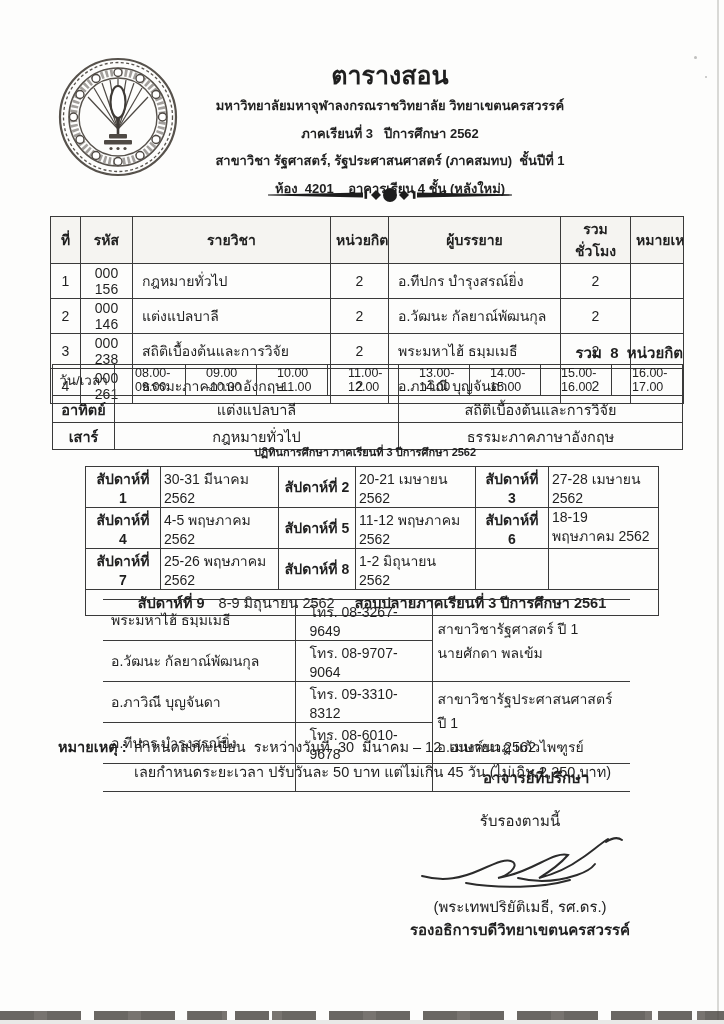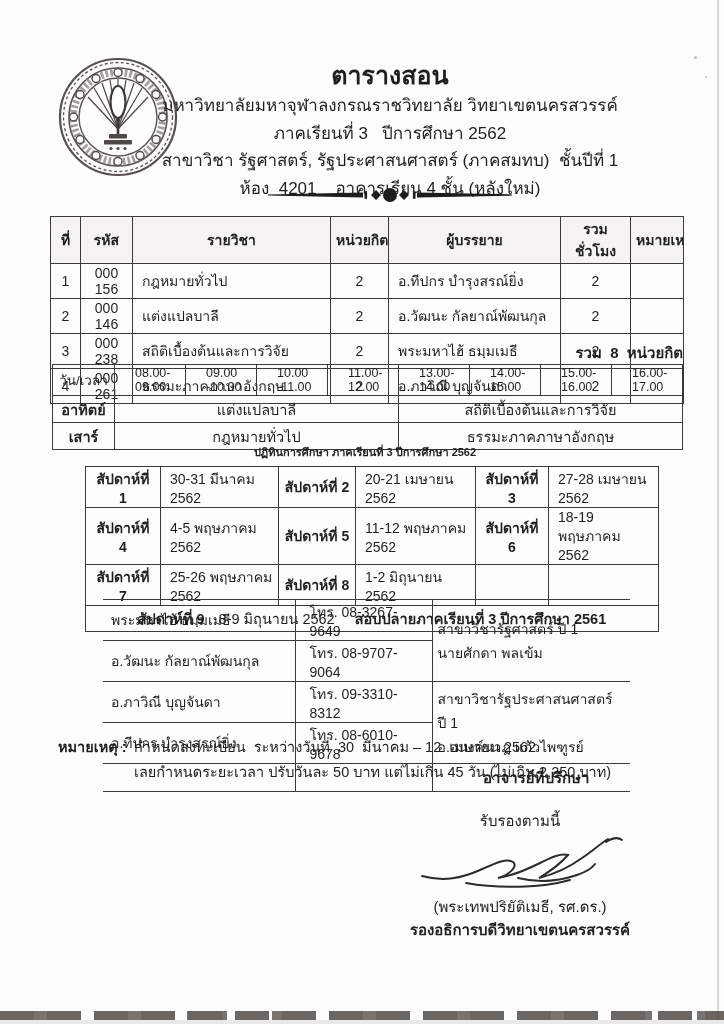--- a/index.html
+++ b/index.html
@@ -6,21 +6,21 @@
   .page{
     position:relative;width:724px;height:1020px;margin:0 auto;
     background:#fdfdfc;color:#1f1f1f;overflow:hidden;
     font-family:"Liberation Sans","DejaVu Sans",sans-serif;
   }
   .pre{white-space:pre-wrap;}
   
   .seal{position:absolute;left:56px;top:55px;width:124px;height:124px;}
   .header-text{position:absolute;left:120px;top:58px;width:540px;text-align:center;}
   .doc-title{font-size:25px;font-weight:bold;line-height:34px;}
-  .doc-sub{font-size:17px;font-weight:normal;line-height:27.5px;}
+  .doc-sub{font-size:13px;font-weight:bold;line-height:27.5px;}
   .divider{position:absolute;left:268px;top:187px;width:244px;height:16px;}
   .speck{position:absolute;border-radius:50%;background:#8d8d8b;opacity:.55;}
   
   table{border-collapse:collapse;table-layout:fixed;}
   td,th{padding:1px 5px;font-size:14px;font-weight:normal;overflow:hidden;}
   .grid td,.grid th{border:1.5px solid #3a3a3a;}
   
   .tbl-courses{position:absolute;left:50px;top:216px;width:633px;}
   .tbl-courses th{height:26px;background:#f5f4f1;font-weight:bold;text-align:center;}
   .tbl-courses td{height:23px;text-align:center;}
@@ -32,21 +32,21 @@
   .tbl-time td{height:24px;text-align:center;font-size:13.5px;}
   .tbl-time td.day{font-weight:bold;font-size:14.5px;}
   .tbl-time td.slot{font-size:12.5px;padding:1px 20px;}
   .tbl-time td.subj{font-size:14.5px;}
   
   .cal-title{position:absolute;left:85px;top:443px;width:560px;text-align:center;
     font-size:11px;font-weight:bold;}
   .tbl-cal{position:absolute;left:85px;top:466px;width:573px;}
   .tbl-cal td{height:23px;}
   .tbl-cal td.wk{font-weight:bold;text-align:center;}
-  .tbl-cal td.dt{text-align:left;padding-left:9px;}
+  .tbl-cal td.dt{text-align:left;padding-left:3px;}
   .tbl-cal td.final{text-align:center;font-size:14.5px;}
   .tbl-cal .fb{font-weight:bold;}
   .tbl-cal .sp{display:inline-block;width:14px;}
   
   .tbl-contact{position:absolute;left:103px;top:599px;width:527px;}
   .tbl-contact td{height:25px;border-top:1.5px solid #3a3a3a;border-bottom:1.5px solid #3a3a3a;}
   .tbl-contact td.name{text-align:left;padding-left:8px;}
   .tbl-contact td.phone{border-left:1.5px solid #3a3a3a;border-right:1.5px solid #3a3a3a;
     text-align:left;padding-left:14px;}
   .tbl-contact td.adv{text-align:left;line-height:24px;}

